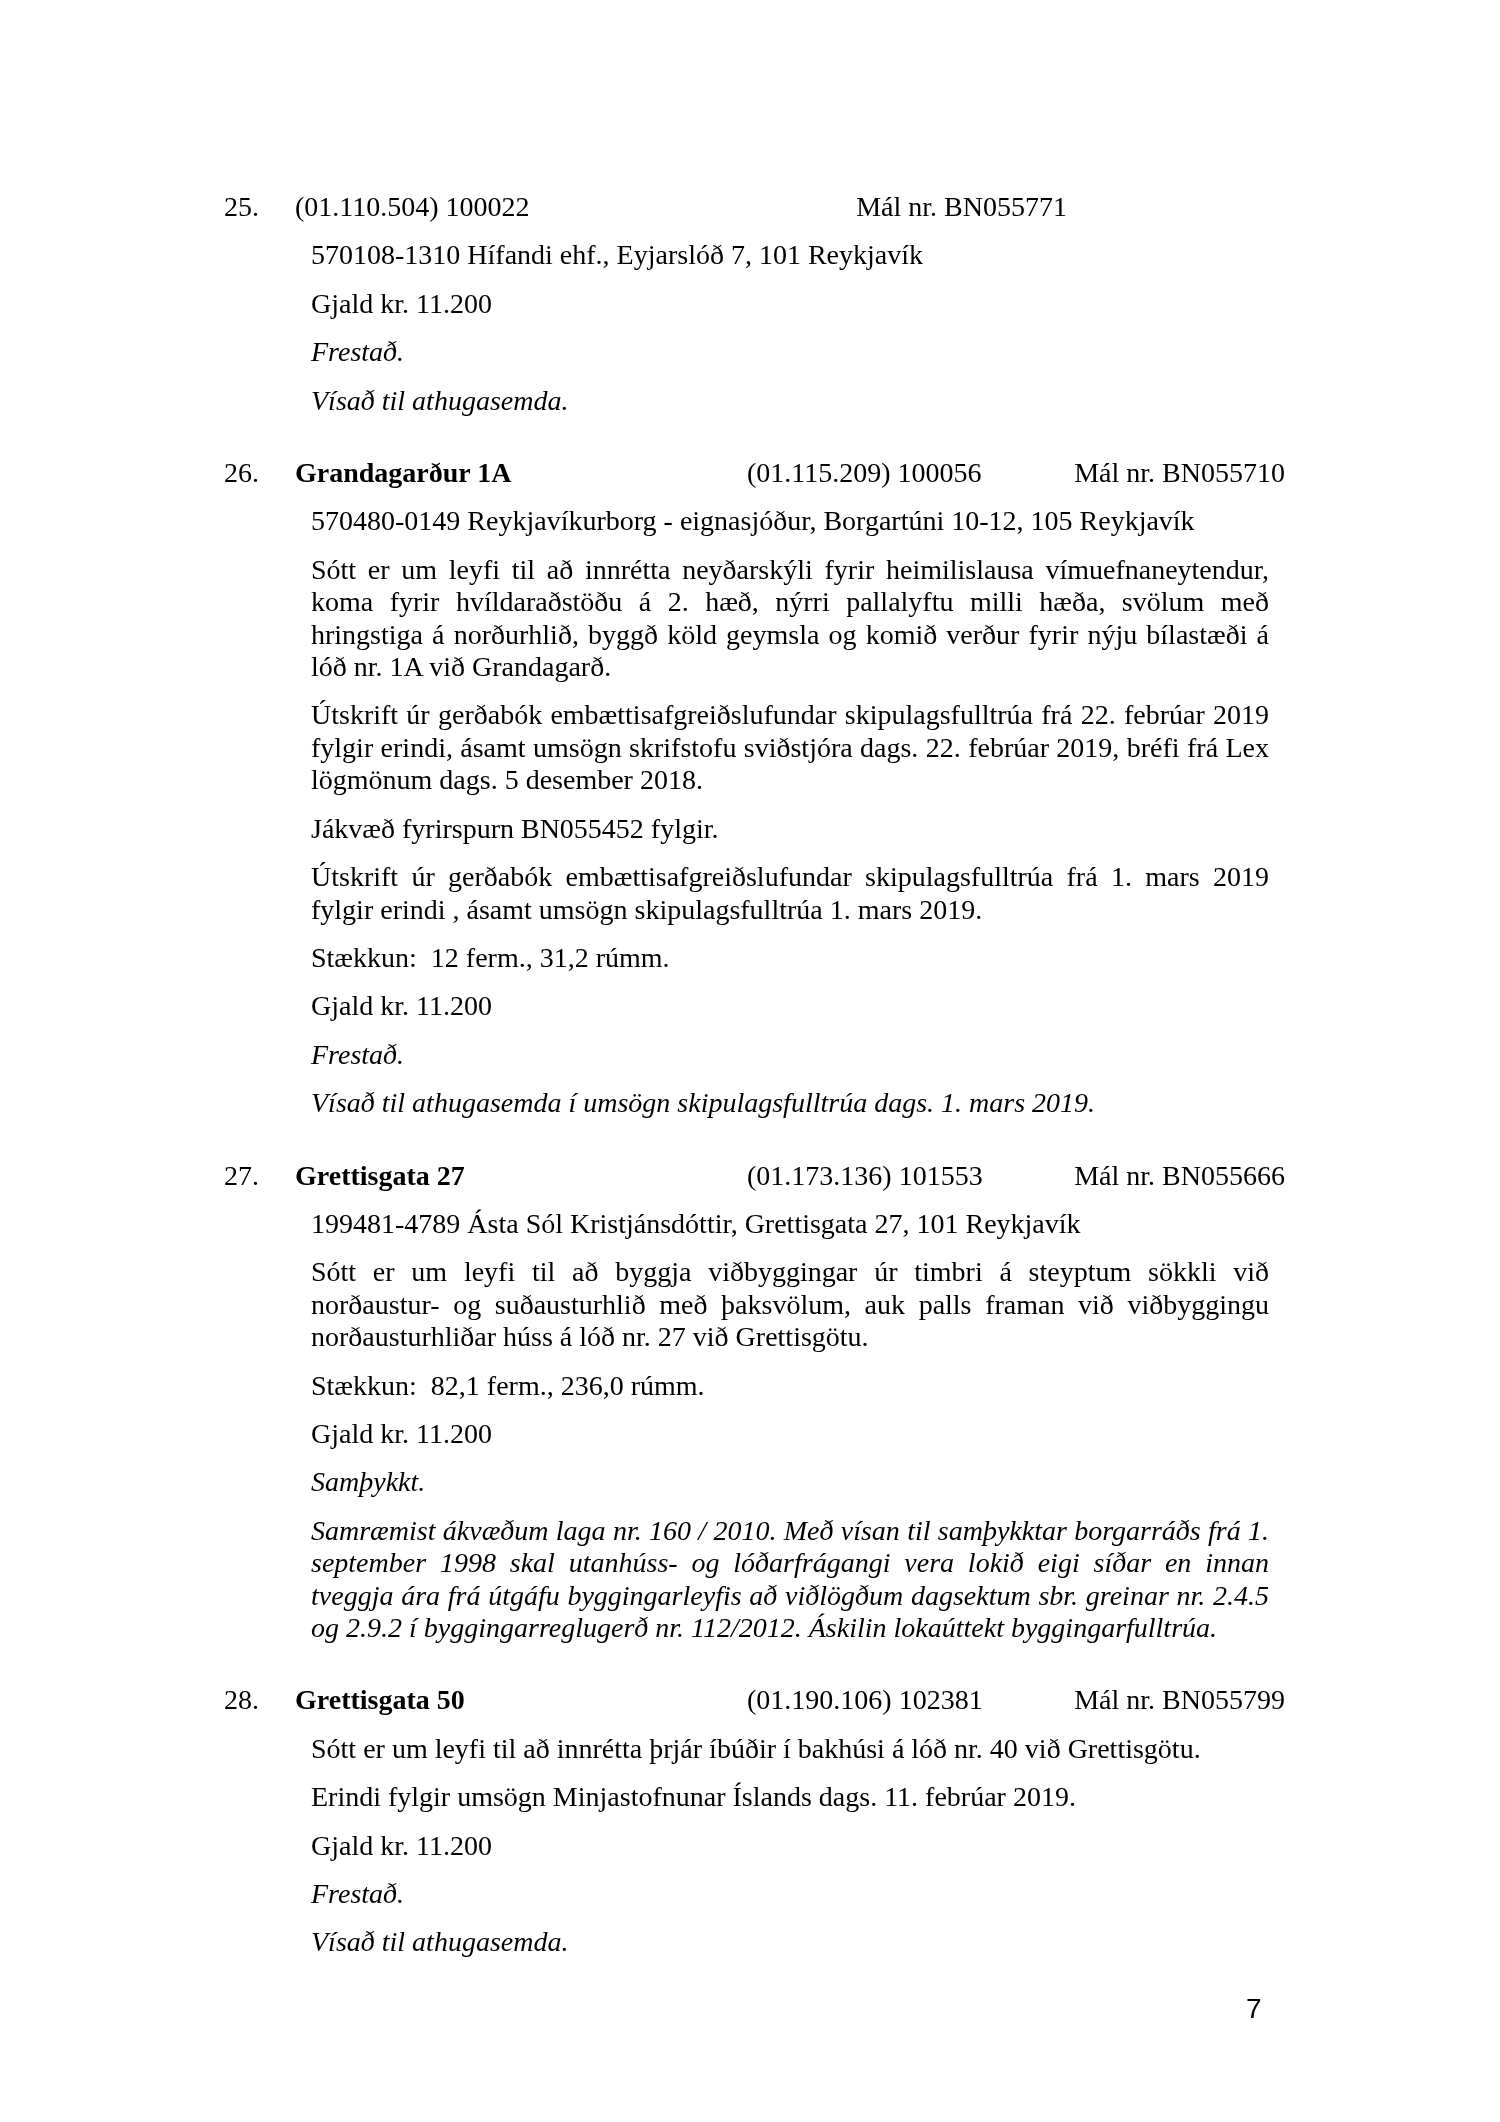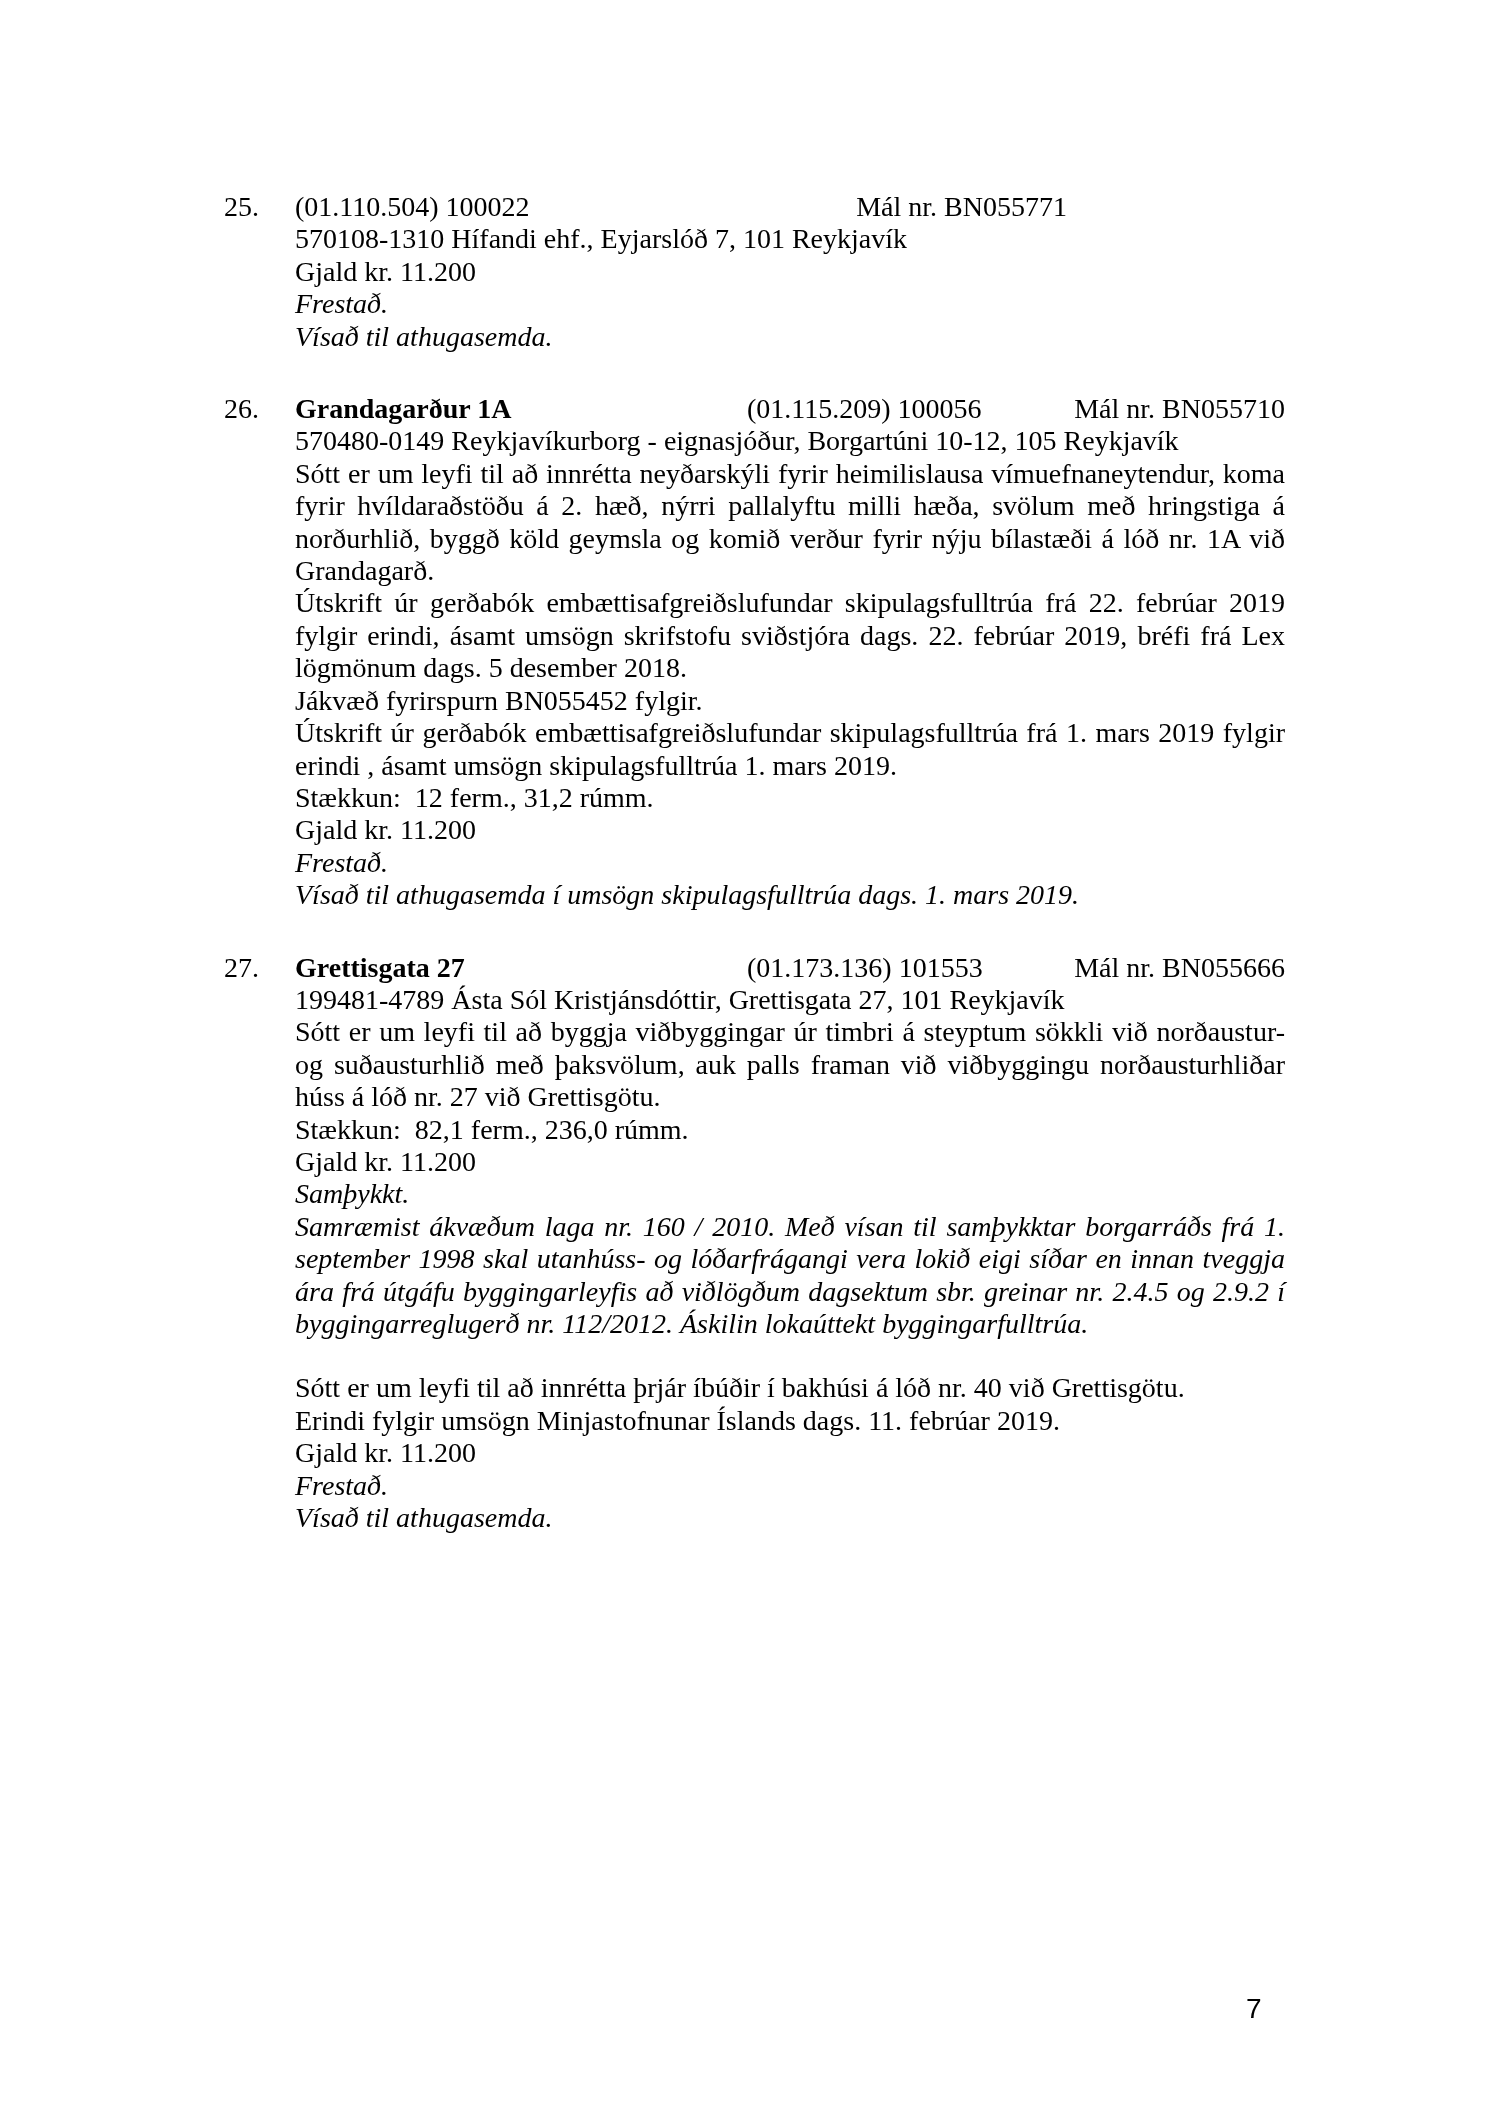--- a/index.html
+++ b/index.html
@@ -41,21 +41,21 @@
     font-weight: normal;
   }
   .item-case {
     text-align: right;
     margin-top: 8px;
   }
   .item-body {
     margin-left: 71px;
   }
   .item-body p {
-    margin: 0;
+    margin: 16px;
     padding: 0;
     text-align: justify;
   }
   .italic {
     font-style: italic;
   }
   .page-number {
     position: absolute;
     left: 1246px;
     top: 1993px;
@@ -114,20 +114,26 @@
       <p>199481-4789 Ásta Sól Kristjánsdóttir, Grettisgata 27, 101 Reykjavík</p>
       <p>Sótt er um leyfi til að byggja viðbyggingar úr timbri á steyptum sökkli við norðaustur- og suðausturhlið með þaksvölum, auk palls framan við viðbyggingu norðausturhliðar húss á lóð nr. 27 við Grettisgötu.</p>
       <p>Stækkun:&nbsp; 82,1 ferm., 236,0 rúmm.</p>
       <p>Gjald kr. 11.200</p>
       <p class="italic">Samþykkt.</p>
       <p class="italic">Samræmist ákvæðum laga nr. 160 / 2010. Með vísan til samþykktar borgarráðs frá 1. september 1998 skal utanhúss- og lóðarfrágangi vera lokið eigi síðar en innan tveggja ára frá útgáfu byggingarleyfis að viðlögðum dagsektum sbr. greinar nr. 2.4.5 og 2.9.2 í byggingarreglugerð nr. 112/2012. Áskilin lokaúttekt byggingarfulltrúa.</p>
     </div>
   </section>
 
   <section class="item">
+    <div class="item-header">
+      <span class="item-number">28.</span>
+      <span class="item-address">Grettisgata 50</span>
+      <span class="item-reference">(01.190.106) 102381</span>
+      <span class="item-case">Mál nr. BN055799</span>
+    </div>
     <div class="item-body">
       <p>Sótt er um leyfi til að innrétta þrjár íbúðir í bakhúsi á lóð nr. 40 við Grettisgötu.</p>
       <p>Erindi fylgir umsögn Minjastofnunar Íslands dags. 11. febrúar 2019.</p>
       <p>Gjald kr. 11.200</p>
       <p class="italic">Frestað.</p>
       <p class="italic">Vísað til athugasemda.</p>
     </div>
   </section>
 
 </main>

